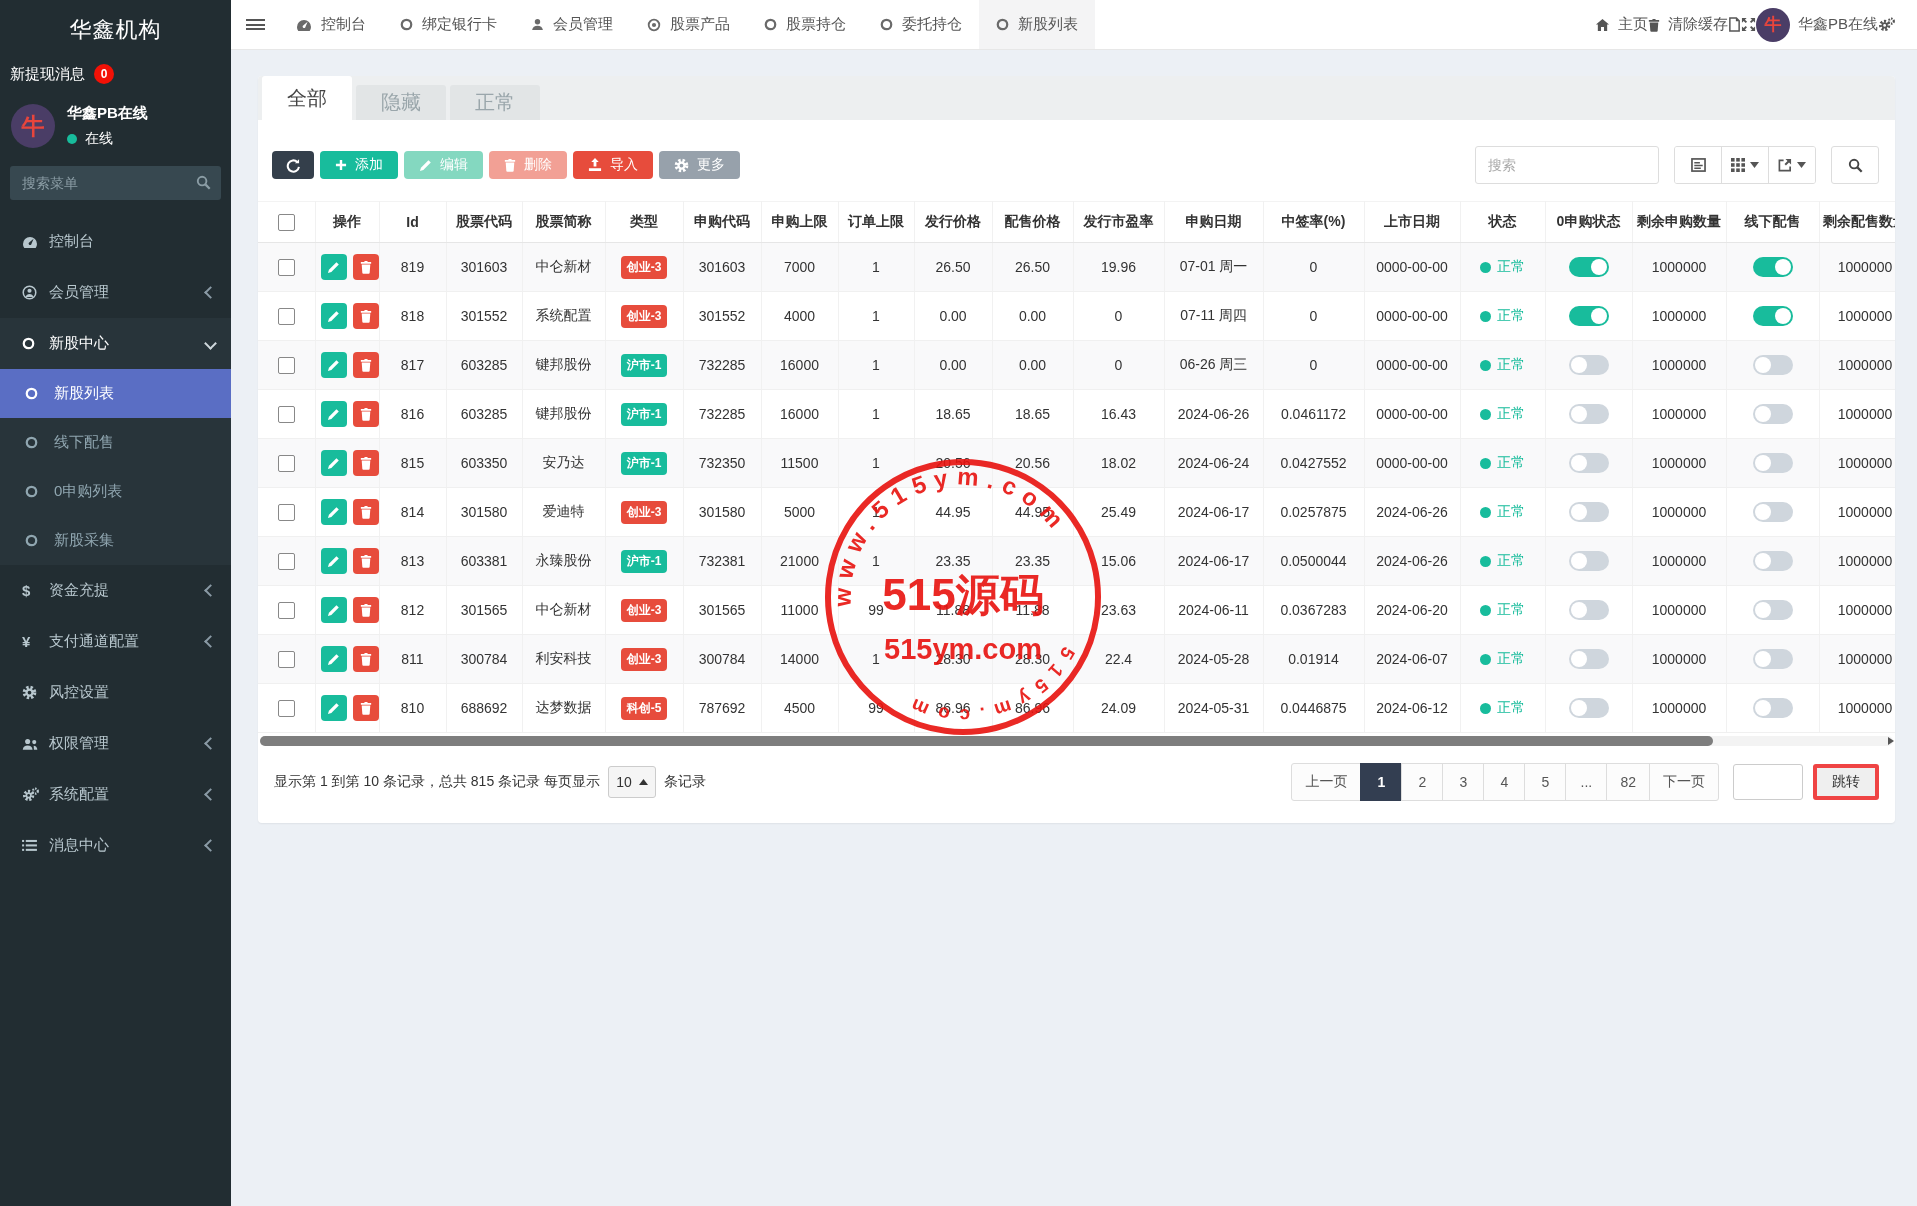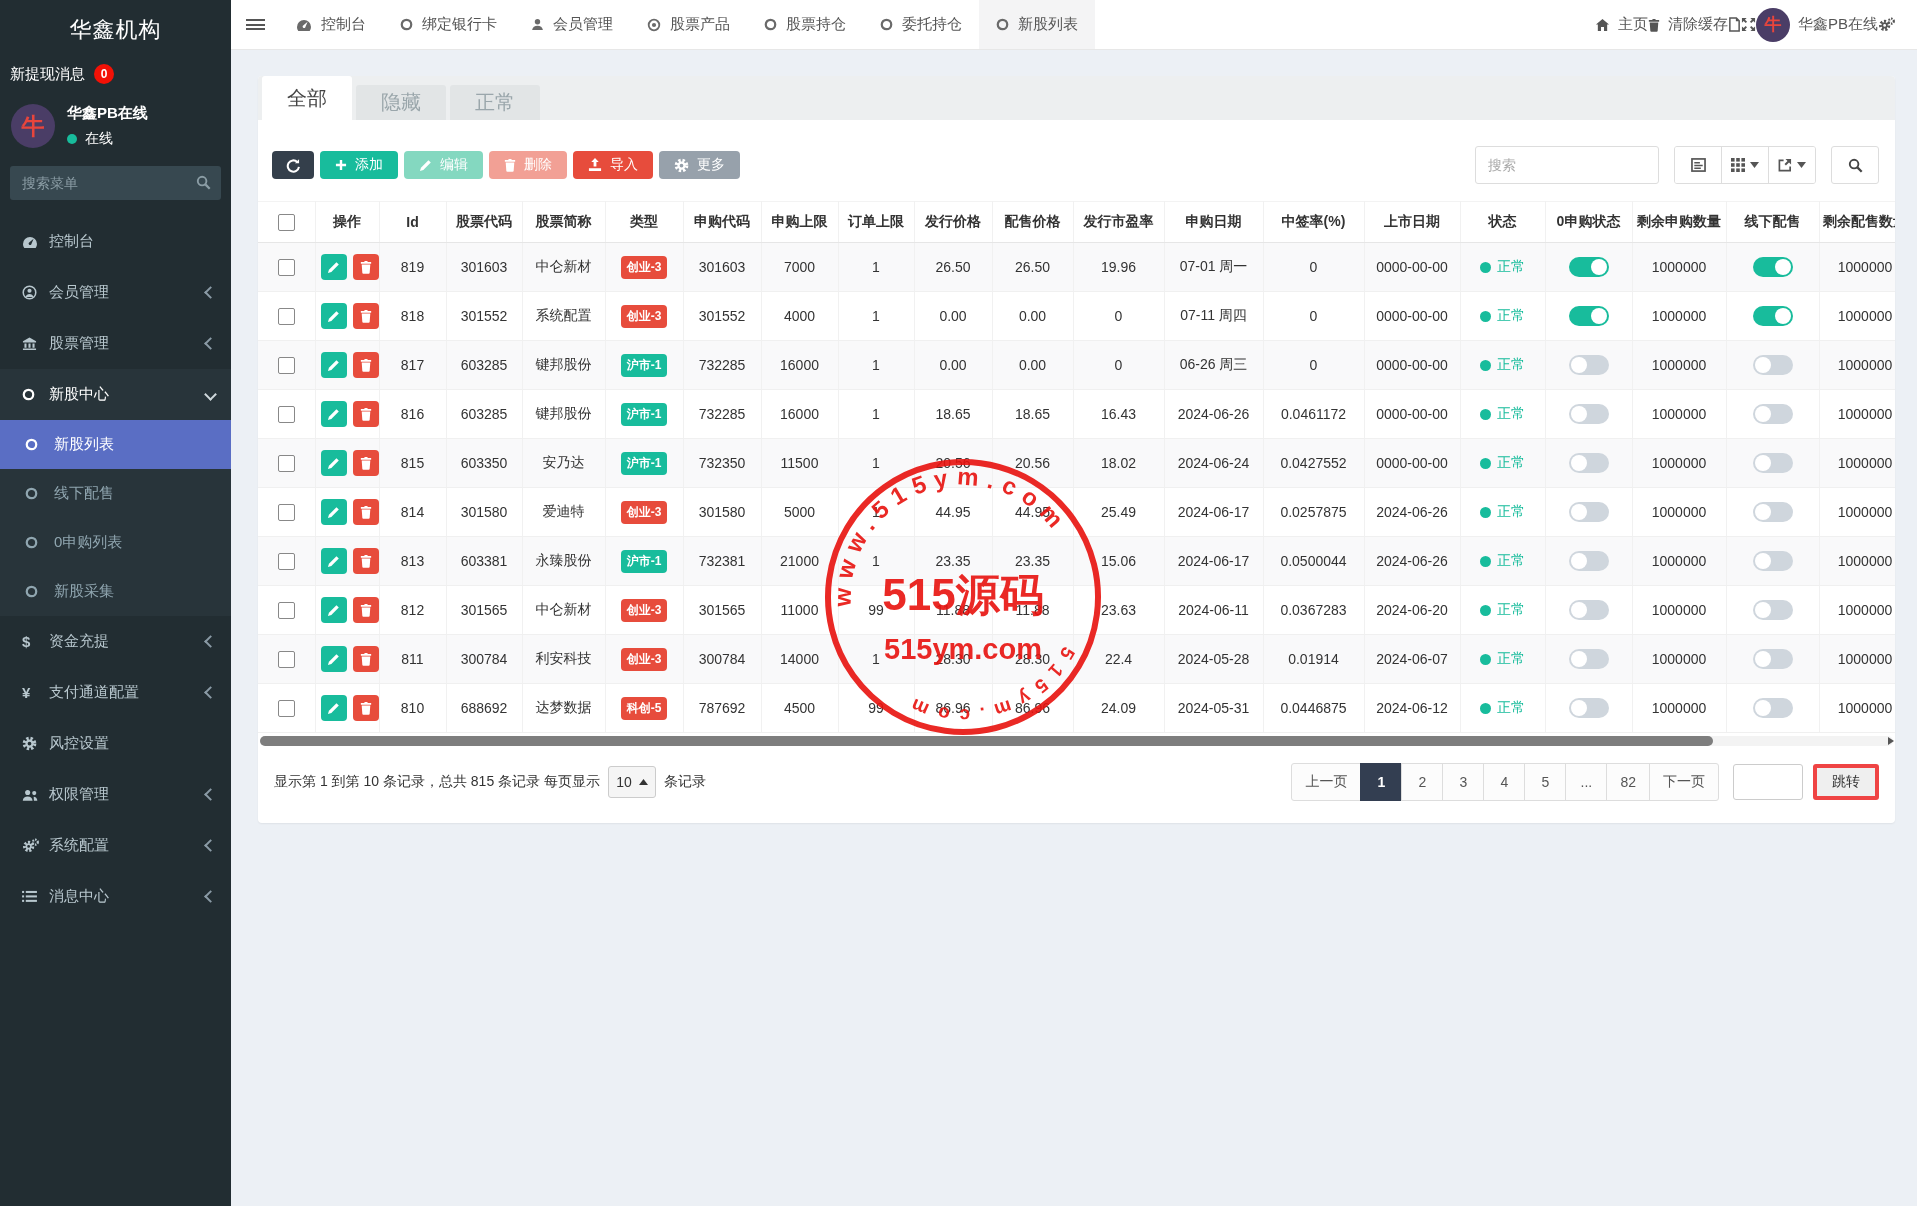--- a/index.html
+++ b/index.html
@@ -151,33 +151,20 @@
                   <circle cx="8" cy="8" r="6.7" fill="none" stroke="currentColor" stroke-width="1.6"></circle>
                   <circle cx="8" cy="6.1" r="2.2" fill="currentColor"></circle>
                   <path d="M3.8 12.7c.5-2 2.2-3.1 4.2-3.1s3.7 1.1 4.2 3.1z" fill="currentColor"></path>
                 </svg>
               </span>
             </span>
             <span>会员管理</span>
             <span class="chev left"></span>
           </div>
         </div>
-        <div class="menu-group">
-          <div class="menu-item">
-            <span class="mi-ic">
-              <span class="ic">
-                <svg width="15" height="15" viewBox="0 0 16 16">
-                  <path fill="currentColor" d="M1 5.5 8 1.5l7 4V7H1zM2.6 8h2.2v4.4H2.6zM6.9 8h2.2v4.4H6.9zM11.2 8h2.2v4.4h-2.2zM1 13.4h14V15H1z"></path>
-                </svg>
-              </span>
-            </span>
-            <span>股票管理</span>
-            <span class="chev left"></span>
-          </div>
-        </div>
         <div class="menu-group open">
           <div class="menu-item">
             <span class="mi-ic">
               <span class="ic">
                 <svg width="13" height="13" viewBox="0 0 14 14">
                   <circle cx="7" cy="7" r="5.1" fill="none" stroke="currentColor" stroke-width="2.4"></circle>
                 </svg>
               </span>
             </span>
             <span>新股中心</span>

